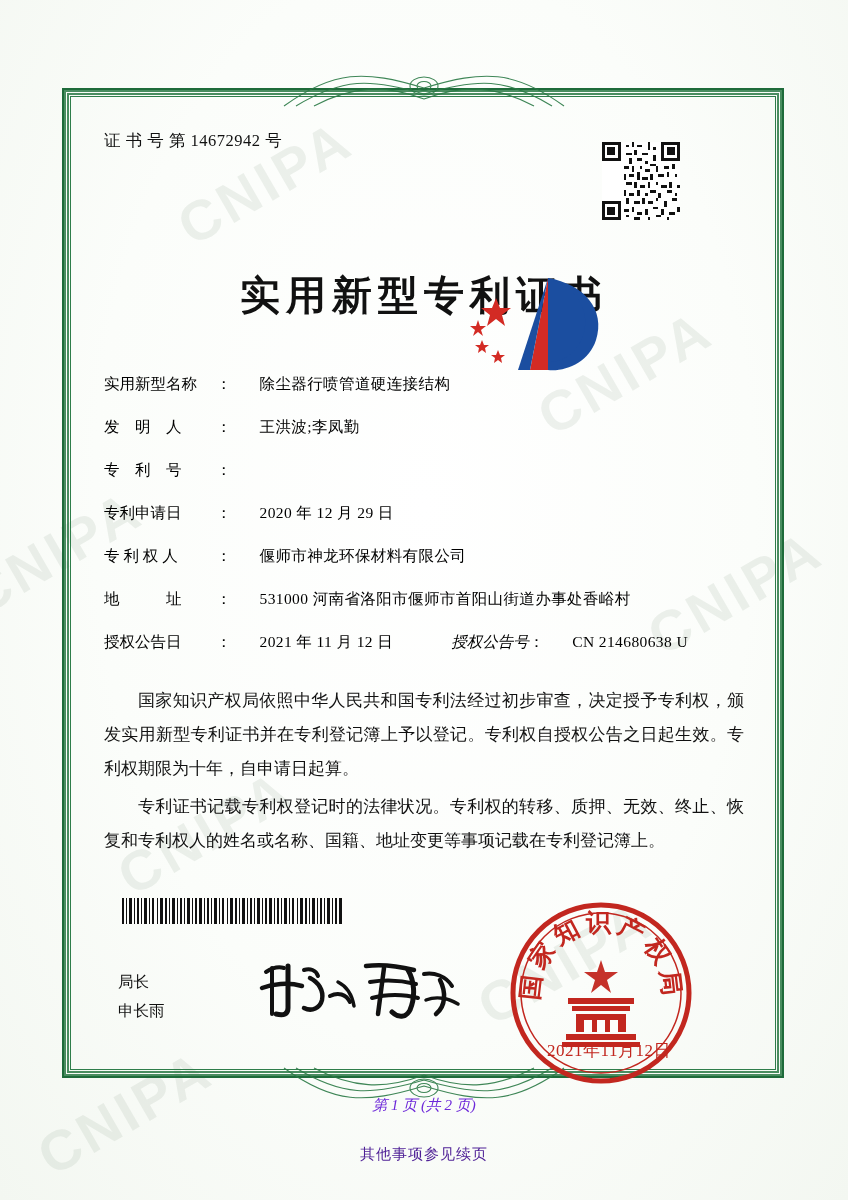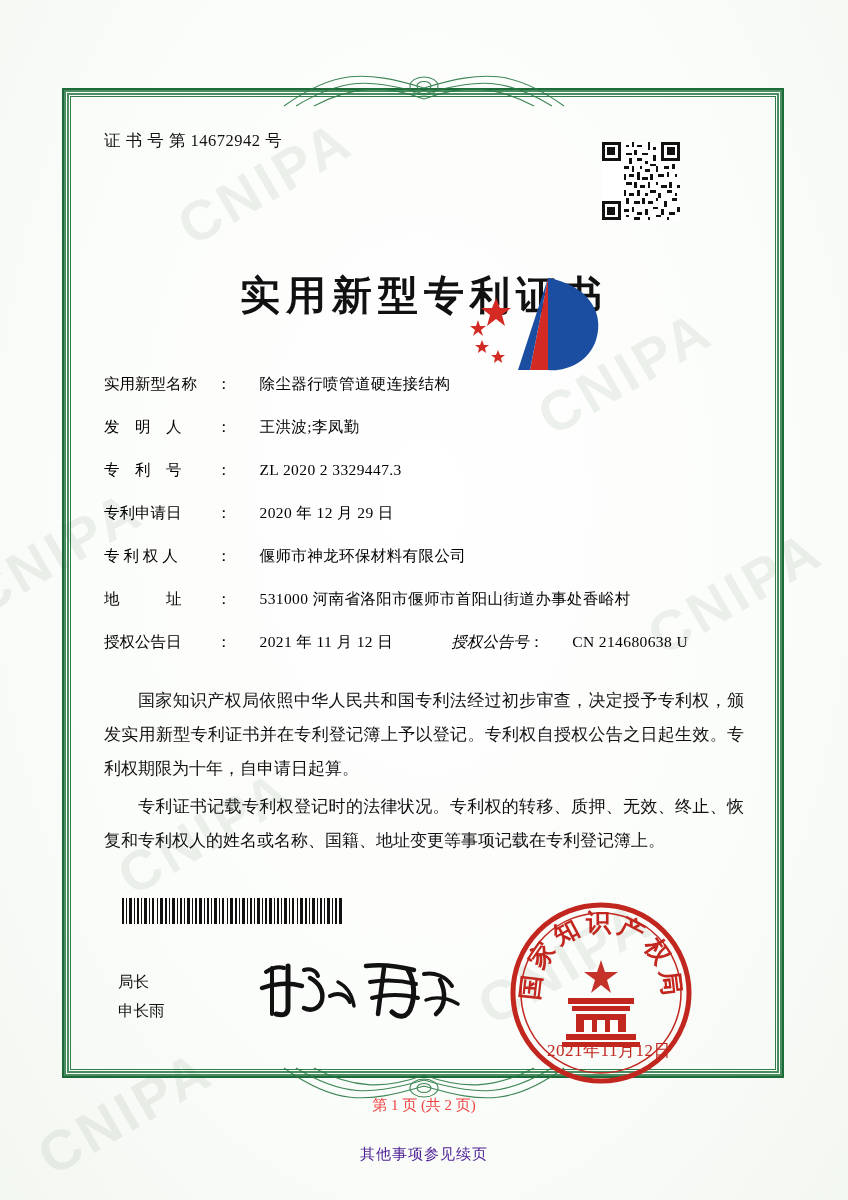--- a/index.html
+++ b/index.html
@@ -199,21 +199,22 @@
     color: #c2271f;
     letter-spacing: .5px;
   }
   .page-num {
     position: absolute;
     left: 0;
     right: 0;
     top: 1096px;
     text-align: center;
     font-size: 15px;
-    color: #ef4444;
+    color: #6d28d9;
+    font-style: italic;
   }
   .footnote {
     position: absolute;
     left: 0;
     right: 0;
     top: 1145px;
     text-align: center;
     font-size: 15px;
     color: #4c1d95;
     letter-spacing: 1px;
@@ -366,21 +367,20 @@
         <span class="field-value">除尘器行喷管道硬连接结构</span>
       </div>
       <div class="field-row">
         <span class="field-label">发　明　人</span>
         <span class="field-colon">：</span>
         <span class="field-value">王洪波;李凤勤</span>
       </div>
       <div class="field-row">
         <span class="field-label">专　利　号</span>
         <span class="field-colon">：</span>
-        <span class="field-value">ZL 2020 2 3329447.3</span>
       </div>
       <div class="field-row">
         <span class="field-label">专利申请日</span>
         <span class="field-colon">：</span>
         <span class="field-value">2020 年 12 月 29 日</span>
       </div>
       <div class="field-row">
         <span class="field-label">专 利 权 人</span>
         <span class="field-colon">：</span>
         <span class="field-value">偃师市神龙环保材料有限公司</span>

